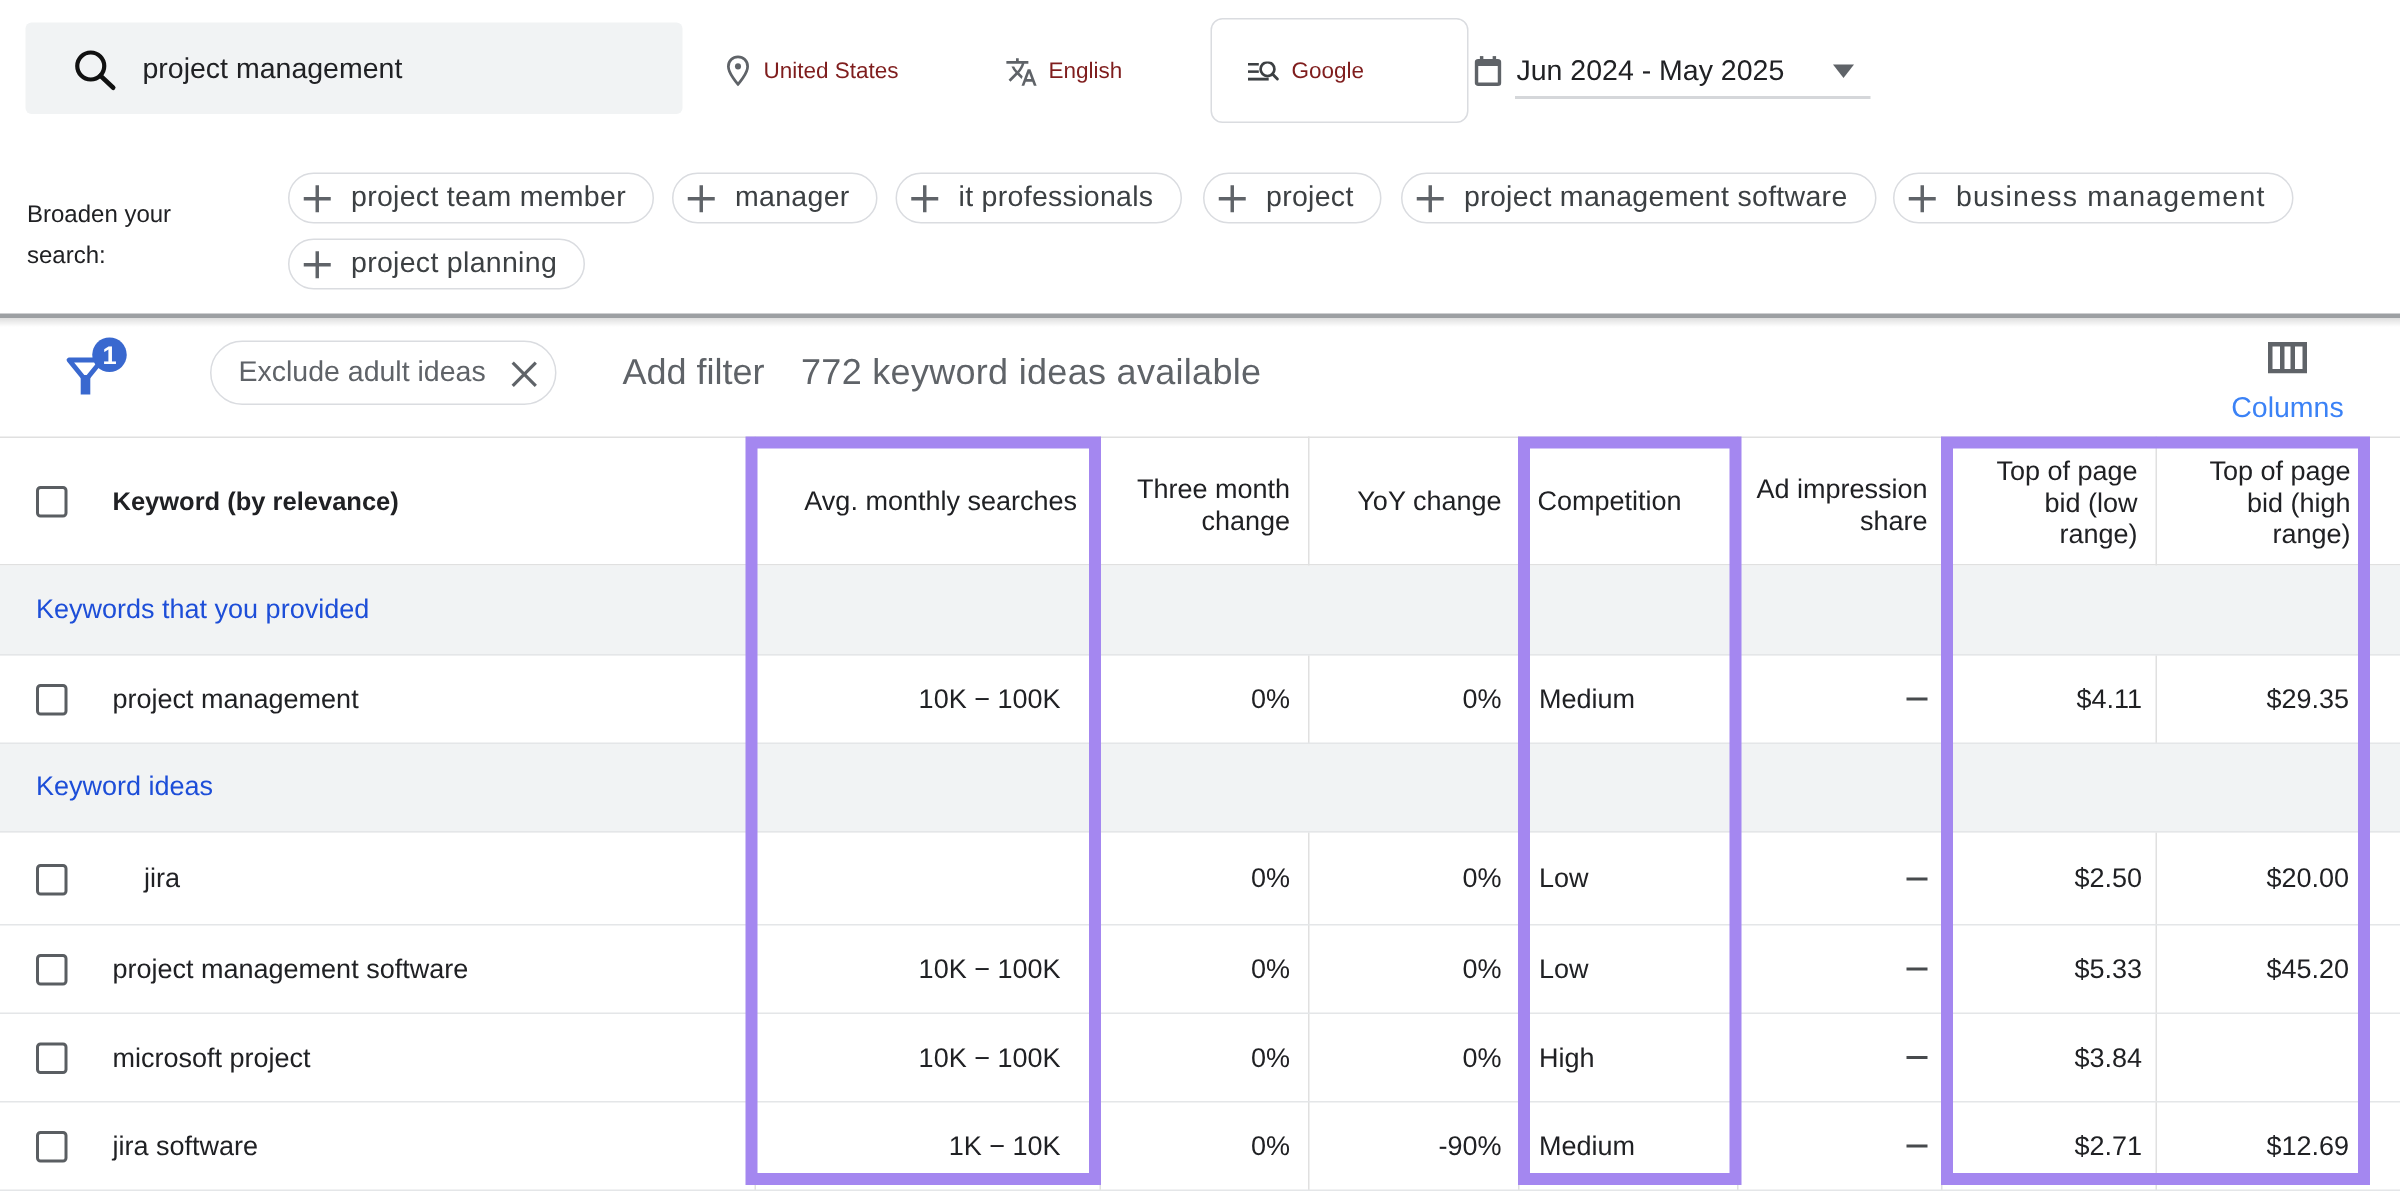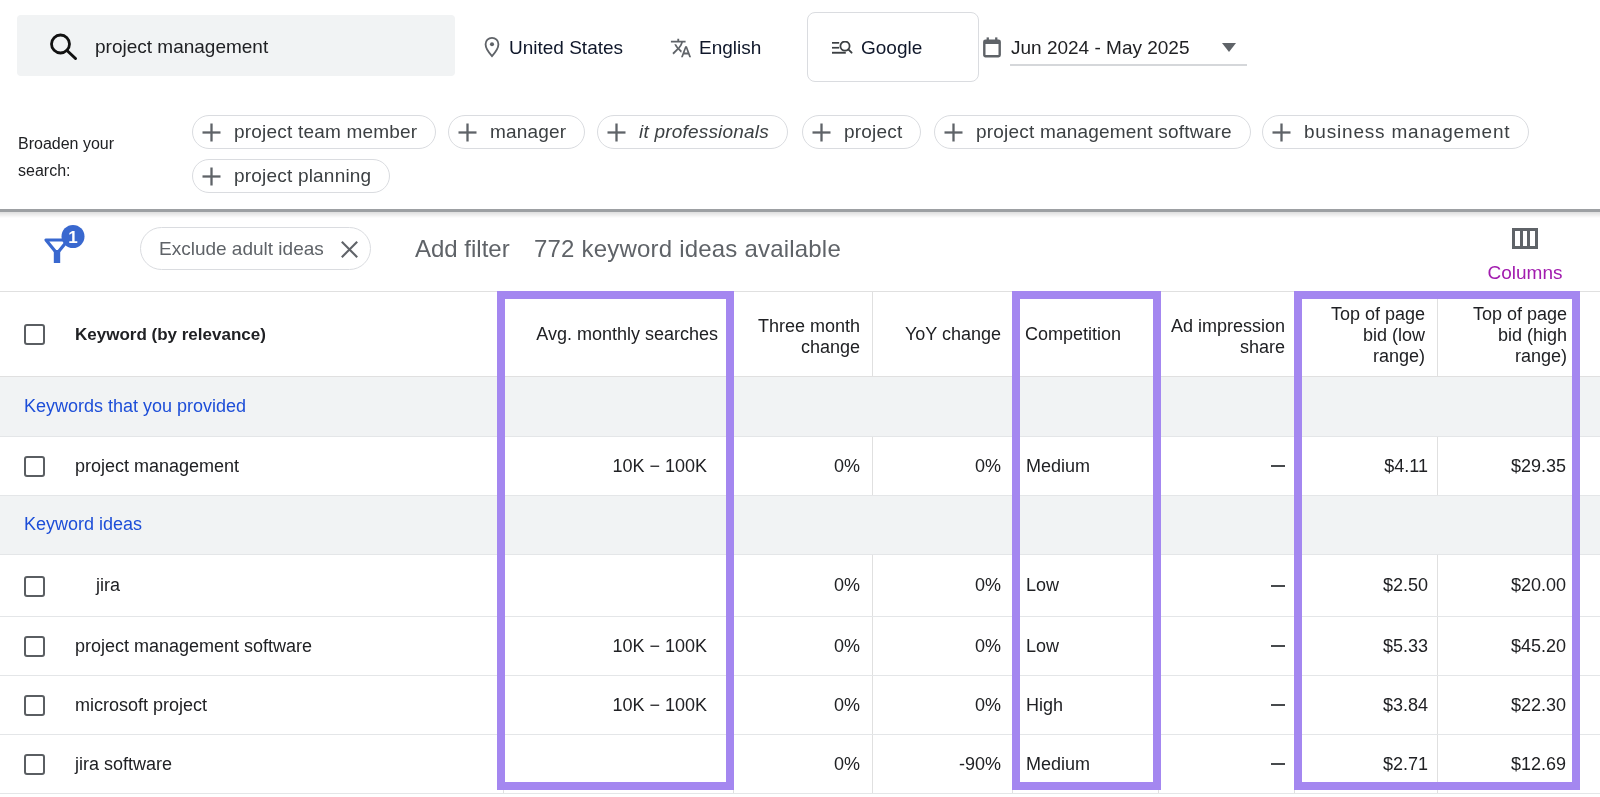--- a/index.html
+++ b/index.html
@@ -5,40 +5,40 @@
 * { margin:0; padding:0; box-sizing:border-box; }
 html,body { width:1600px; height:797px; background:#fff; font-family:"Liberation Sans", sans-serif; overflow:hidden; }
 #page { position:relative; width:1600px; height:797px; background:#fff; }
 .abs { position:absolute; }
 .r { text-align:right; }
 svg { display:block; }
 
 
 #searchbox { left:17px; top:15px; width:438px; height:61px; background:#f1f3f4; border-radius:4px; }
 #searchtext { left:95px; top:16px; height:61px; line-height:61px; font-size:19px; color:#202124; }
-.topitem { top:17px; height:61px; line-height:61px; font-size:19px; color:#0f172a; }
+.topitem { top:17px; height:61px; line-height:61px; font-size:15px; color:#7f1d1d; }
 #gbtn { left:807px; top:12px; width:172px; height:70px; border:1px solid #dadce0; border-radius:8px; }
 #datetext { left:1011px; top:17px; height:61px; line-height:61px; font-size:19px; color:#202124; }
 #dateline { left:1010px; top:64px; width:237px; height:2px; background:#d5d7da; }
 #datearrow { left:1222px; top:43px; width:0; height:0; border-left:7px solid transparent; border-right:7px solid transparent; border-top:9px solid #5f6368; }
 
 
 #broaden { left:18px; top:130px; font-size:16px; color:#202124; line-height:27px; }
 .chip { height:34px; border:1px solid #dadce0; border-radius:17.5px; background:#fff; display:flex; align-items:center; font-size:19px; color:#3c4043; padding-right:18px; }
 .chip { padding-left:8px; letter-spacing:0.2px; }
 .chip svg.plus { margin-right:12px; }
 
 
 #divider { left:0; top:209px; width:1600px; height:3px; background:#9da0a3; }
 #dividershadow { left:0; top:212px; width:1600px; height:6px; background:linear-gradient(to bottom, rgba(0,0,0,0.13), rgba(0,0,0,0)); }
 #fchip { left:140px; top:227px; width:231px; height:43px; border:1px solid #dadce0; border-radius:22px; background:#fff; }
 #fchiptext { left:159px; top:227px; height:43px; line-height:43px; font-size:19px; color:#5f6368; }
 #addfilter { left:415px; top:227px; height:43px; line-height:43px; font-size:24px; color:#5f6368; }
 #kwcount { left:534px; top:227px; height:43px; line-height:43px; font-size:24px; color:#5f6368; letter-spacing:0.2px; }
-#colslabel { left:1460px; top:262px; width:130px; text-align:center; font-size:19px; color:#a21caf; }
+#colslabel { left:1460px; top:262px; width:130px; text-align:center; font-size:19px; color:#3b82f6; }
 
 
 .vline { top:291px; width:1px; height:503px; background:#e0e0e0; }
 #theadrow { left:0; top:291px; width:1600px; height:86px; border-top:1px solid #e0e0e0; border-bottom:1px solid #e0e0e0; }
 .th { font-size:18px; color:#202124; line-height:21px; }
 .greyrow { left:0; width:1600px; background:#f1f3f4; border-bottom:1px solid #e4e6e8; font-size:18px; color:#1d4ed8; }
 .greyrow span { position:absolute; left:24px; }
 .whiterow { left:0; width:1600px; border-bottom:1px solid #e4e6e8; }
 .cell { position:absolute; font-size:18px; color:#202124; }
 .dash { position:absolute; left:1271px; width:14px; height:2px; background:#474a4d; }
@@ -91,21 +91,21 @@
 
   <div class="abs" id="broaden">Broaden your<br>search:</div>
   <div class="abs chip" style="left:192px;top:115px;"><svg class="plus" width="21" height="21" viewBox="0 0 21 21">
         <line x1="10.5" y1="1.5" x2="10.5" y2="19.5" stroke="#5f6368" stroke-width="2.3"></line>
         <line x1="1.5" y1="10.5" x2="19.5" y2="10.5" stroke="#5f6368" stroke-width="2.3"></line>
       </svg>project team member</div>
   <div class="abs chip" style="left:448px;top:115px;"><svg class="plus" width="21" height="21" viewBox="0 0 21 21">
         <line x1="10.5" y1="1.5" x2="10.5" y2="19.5" stroke="#5f6368" stroke-width="2.3"></line>
         <line x1="1.5" y1="10.5" x2="19.5" y2="10.5" stroke="#5f6368" stroke-width="2.3"></line>
       </svg>manager</div>
-  <div class="abs chip" style="left:597px;top:115px;font-style:italic;"><svg class="plus" width="21" height="21" viewBox="0 0 21 21">
+  <div class="abs chip" style="left:597px;top:115px;"><svg class="plus" width="21" height="21" viewBox="0 0 21 21">
         <line x1="10.5" y1="1.5" x2="10.5" y2="19.5" stroke="#5f6368" stroke-width="2.3"></line>
         <line x1="1.5" y1="10.5" x2="19.5" y2="10.5" stroke="#5f6368" stroke-width="2.3"></line>
       </svg>it professionals</div>
   <div class="abs chip" style="left:802px;top:115px;text-align:right;"><svg class="plus" width="21" height="21" viewBox="0 0 21 21">
         <line x1="10.5" y1="1.5" x2="10.5" y2="19.5" stroke="#5f6368" stroke-width="2.3"></line>
         <line x1="1.5" y1="10.5" x2="19.5" y2="10.5" stroke="#5f6368" stroke-width="2.3"></line>
       </svg>project</div>
   <div class="abs chip" style="left:934px;top:115px;"><svg class="plus" width="21" height="21" viewBox="0 0 21 21">
         <line x1="10.5" y1="1.5" x2="10.5" y2="19.5" stroke="#5f6368" stroke-width="2.3"></line>
         <line x1="1.5" y1="10.5" x2="19.5" y2="10.5" stroke="#5f6368" stroke-width="2.3"></line>
@@ -207,26 +207,26 @@
 
   <div class="abs whiterow" style="top:676px;height:59px;">
     <div class="cb" style="top:19px;"></div>
     <div class="cell" style="left:75px;top:0;height:58px;line-height:58px;">microsoft project</div>
     <div class="cell r" style="left:510px;width:197px;top:0;height:58px;line-height:58px;">10K − 100K</div>
     <div class="cell r" style="left:740px;width:120px;top:0;height:58px;line-height:58px;">0%</div>
     <div class="cell r" style="left:880px;width:121px;top:0;height:58px;line-height:58px;">0%</div>
     <div class="cell" style="left:1026px;top:0;height:58px;line-height:58px;">High</div>
     <div class="dash" style="top:28px;"></div>
     <div class="cell r" style="left:1310px;width:118px;top:0;height:58px;line-height:58px;">$3.84</div>
-    <div class="cell r" style="left:1450px;width:116px;top:0;height:58px;line-height:58px;">$22.30</div>
   </div>
 
   <div class="abs whiterow" style="top:735px;height:59px;">
     <div class="cb" style="top:19px;"></div>
     <div class="cell" style="left:75px;top:0;height:58px;line-height:58px;">jira software</div>
+    <div class="cell r" style="left:510px;width:197px;top:0;height:58px;line-height:58px;">1K − 10K</div>
     <div class="cell r" style="left:740px;width:120px;top:0;height:58px;line-height:58px;">0%</div>
     <div class="cell r" style="left:880px;width:121px;top:0;height:58px;line-height:58px;">-90%</div>
     <div class="cell" style="left:1026px;top:0;height:58px;line-height:58px;">Medium</div>
     <div class="dash" style="top:28px;"></div>
     <div class="cell r" style="left:1310px;width:118px;top:0;height:58px;line-height:58px;">$2.71</div>
     <div class="cell r" style="left:1450px;width:116px;top:0;height:58px;line-height:58px;">$12.69</div>
   </div>
 
   <div class="abs pbox" style="left:497px;width:237px;"></div>
   <div class="abs pbox" style="left:1012px;width:149px;"></div>

